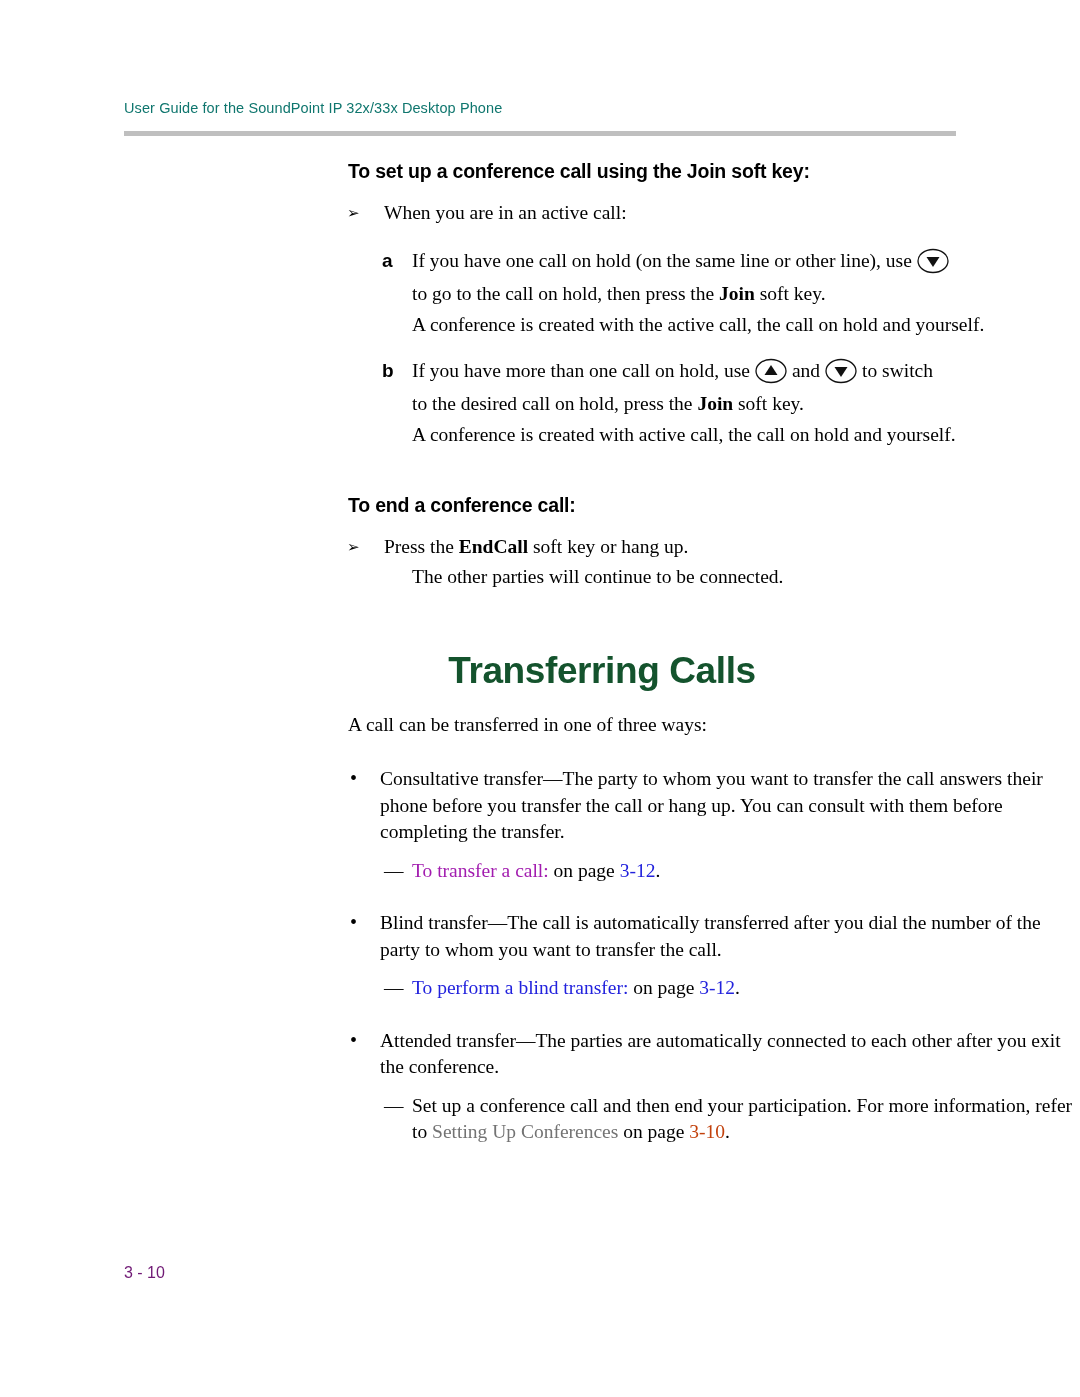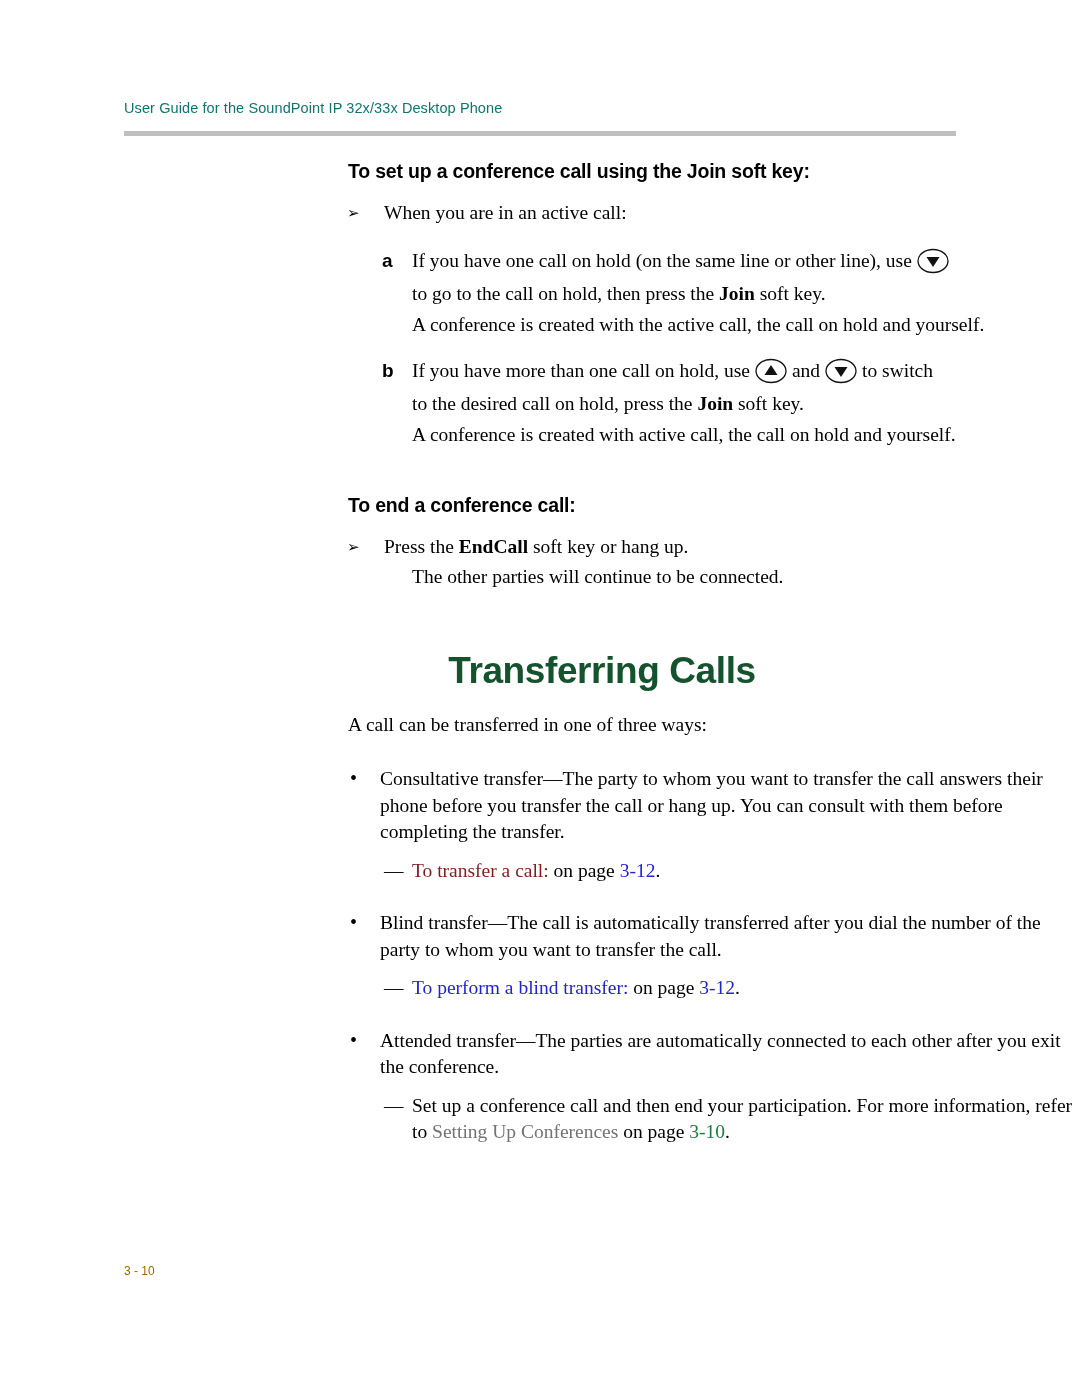--- a/index.html
+++ b/index.html
@@ -161,22 +161,22 @@
     position: relative;
   }
   .key-icon svg { display: block; }
 
   
   .page-number {
     position: absolute;
     left: 124px;
     top: 1264px;
     font-family: "Liberation Sans", "DejaVu Sans", sans-serif;
-    font-size: 12px;
-    color: #a16207;
+    font-size: 16px;
+    color: #701a75;
   }
 </style>
 </head>
 <body>
 
 <div class="page">
 
   <div class="running-header">User Guide for the SoundPoint IP 32x/33x Desktop Phone</div>
   <div class="header-rule"></div>
 
@@ -238,21 +238,21 @@
     <div class="continuation" style="padding-left:348px;">A call can be transferred in one of three ways:</div>
 
     <div class="spacer-md"></div>
 
     <div class="dot-item">
       <span class="marker">•</span>
       <span>Consultative transfer—The party to whom you want to transfer the call answers their phone before you transfer the call or hang up. You can consult with them before completing the transfer.</span>
     </div>
     <div style="height:10px"></div>
     <div class="dash-item">
-      <span class="marker">—</span><span class="link" style="color: #7f1d1d;">To transfer a call:</span><span> on page </span><span class="link" style="color: rgb(34, 34, 221);">3-12</span><span>.</span>
+      <span class="marker">—</span><span class="link" style="color: #a21caf;">To transfer a call:</span><span> on page </span><span class="link" style="color: rgb(34, 34, 221);">3-12</span><span>.</span>
     </div>
 
     <div class="spacer-md"></div>
 
     <div class="dot-item">
       <span class="marker">•</span>
       <span>Blind transfer—The call is automatically transferred after you dial the number of the party to whom you want to transfer the call.</span>
     </div>
     <div style="height:10px"></div>
     <div class="dash-item">
@@ -260,20 +260,20 @@
     </div>
 
     <div class="spacer-md"></div>
 
     <div class="dot-item">
       <span class="marker">•</span>
       <span>Attended transfer—The parties are automatically connected to each other after you exit the conference.</span>
     </div>
     <div style="height:10px"></div>
     <div class="dash-item">
-      <span class="marker">—</span><span>Set up a conference call and then end your participation. For more information, refer to </span><span class="link" style="color: #737373;">Setting Up Conferences</span><span> on page </span><span class="link" style="color: #15803d;">3-10</span><span>.</span>
+      <span class="marker">—</span><span>Set up a conference call and then end your participation. For more information, refer to </span><span class="link" style="color: #737373;">Setting Up Conferences</span><span> on page </span><span class="link" style="color: #c2410c;">3-10</span><span>.</span>
     </div>
 
   </div>
 
   <div class="page-number">3 - 10</div>
 
 </div>
 
 </body></html>

